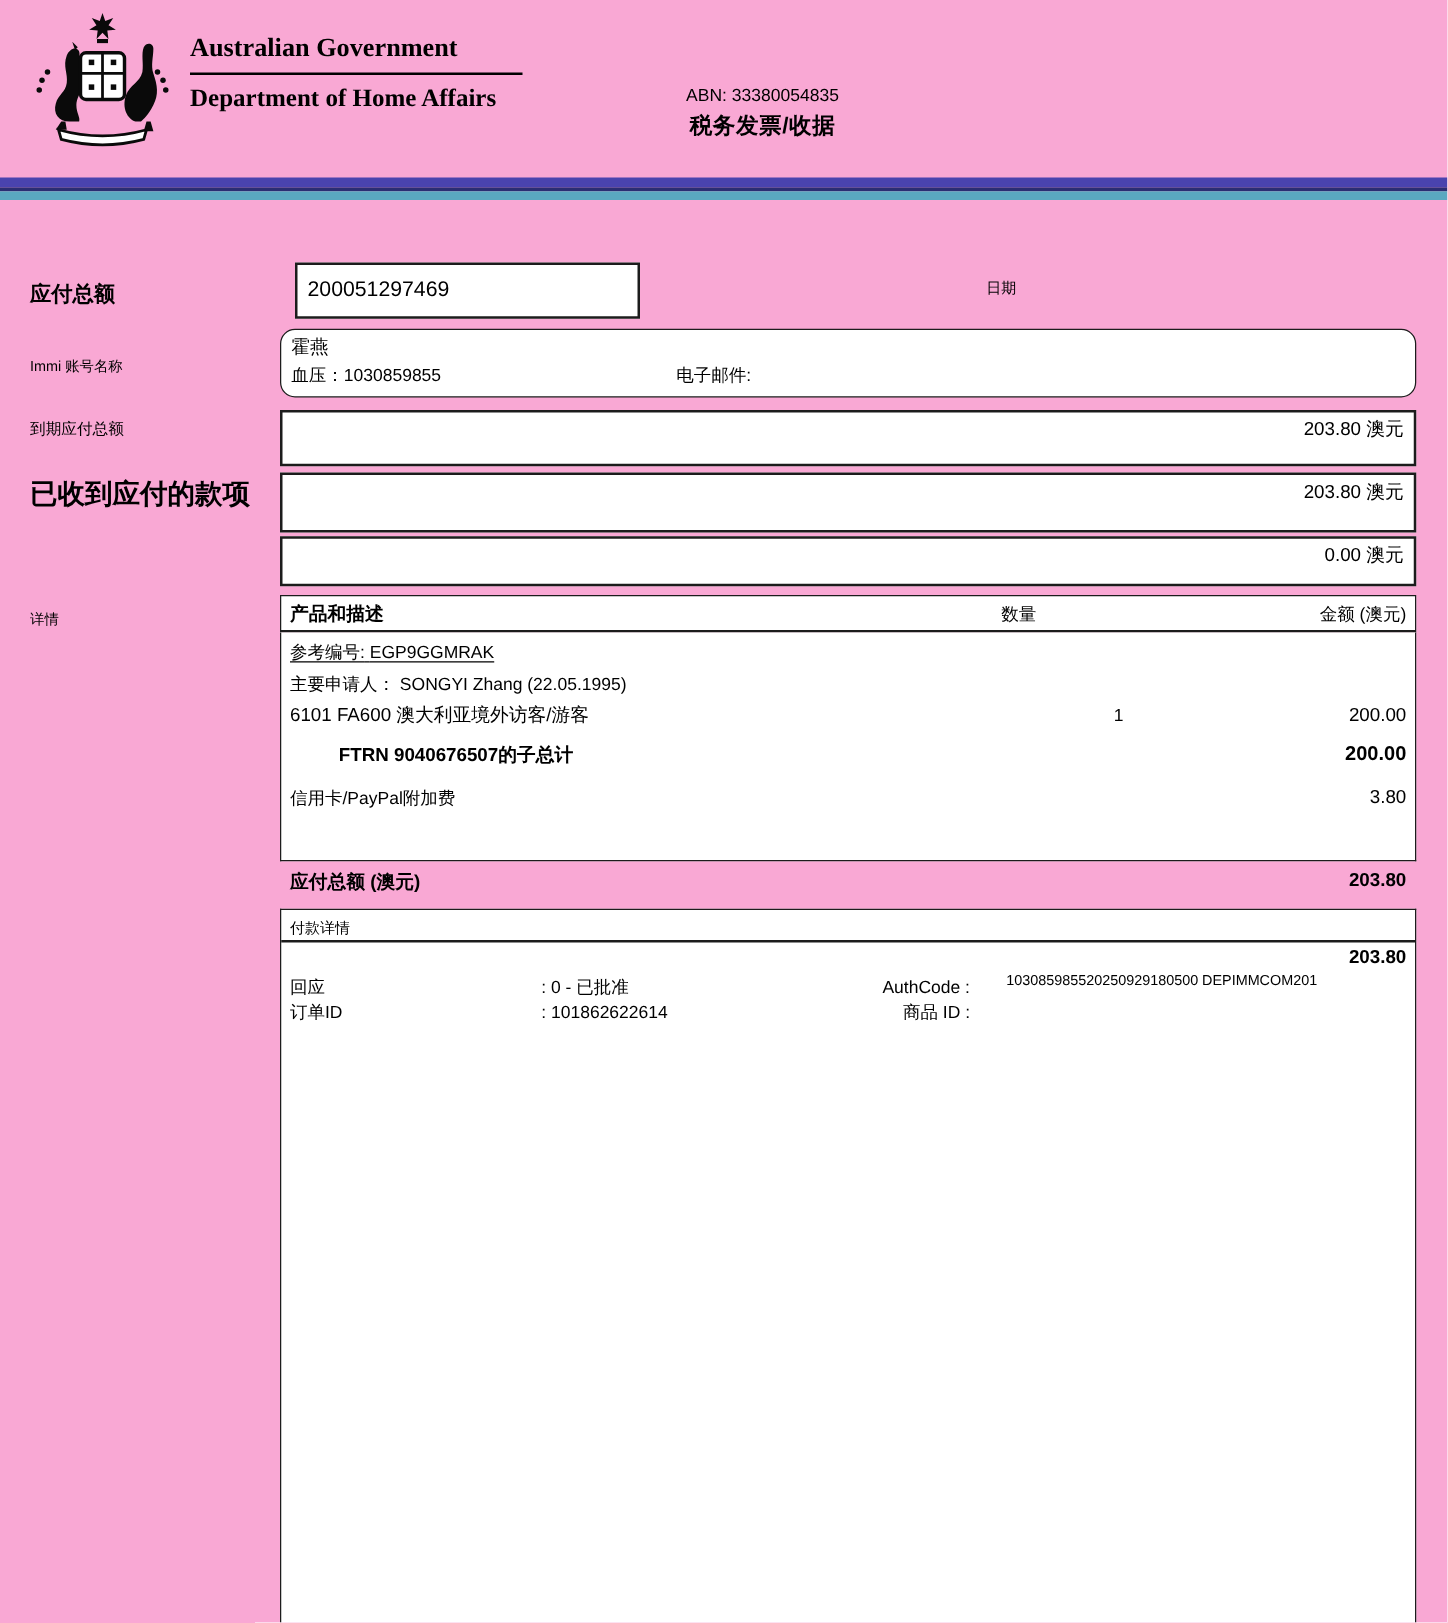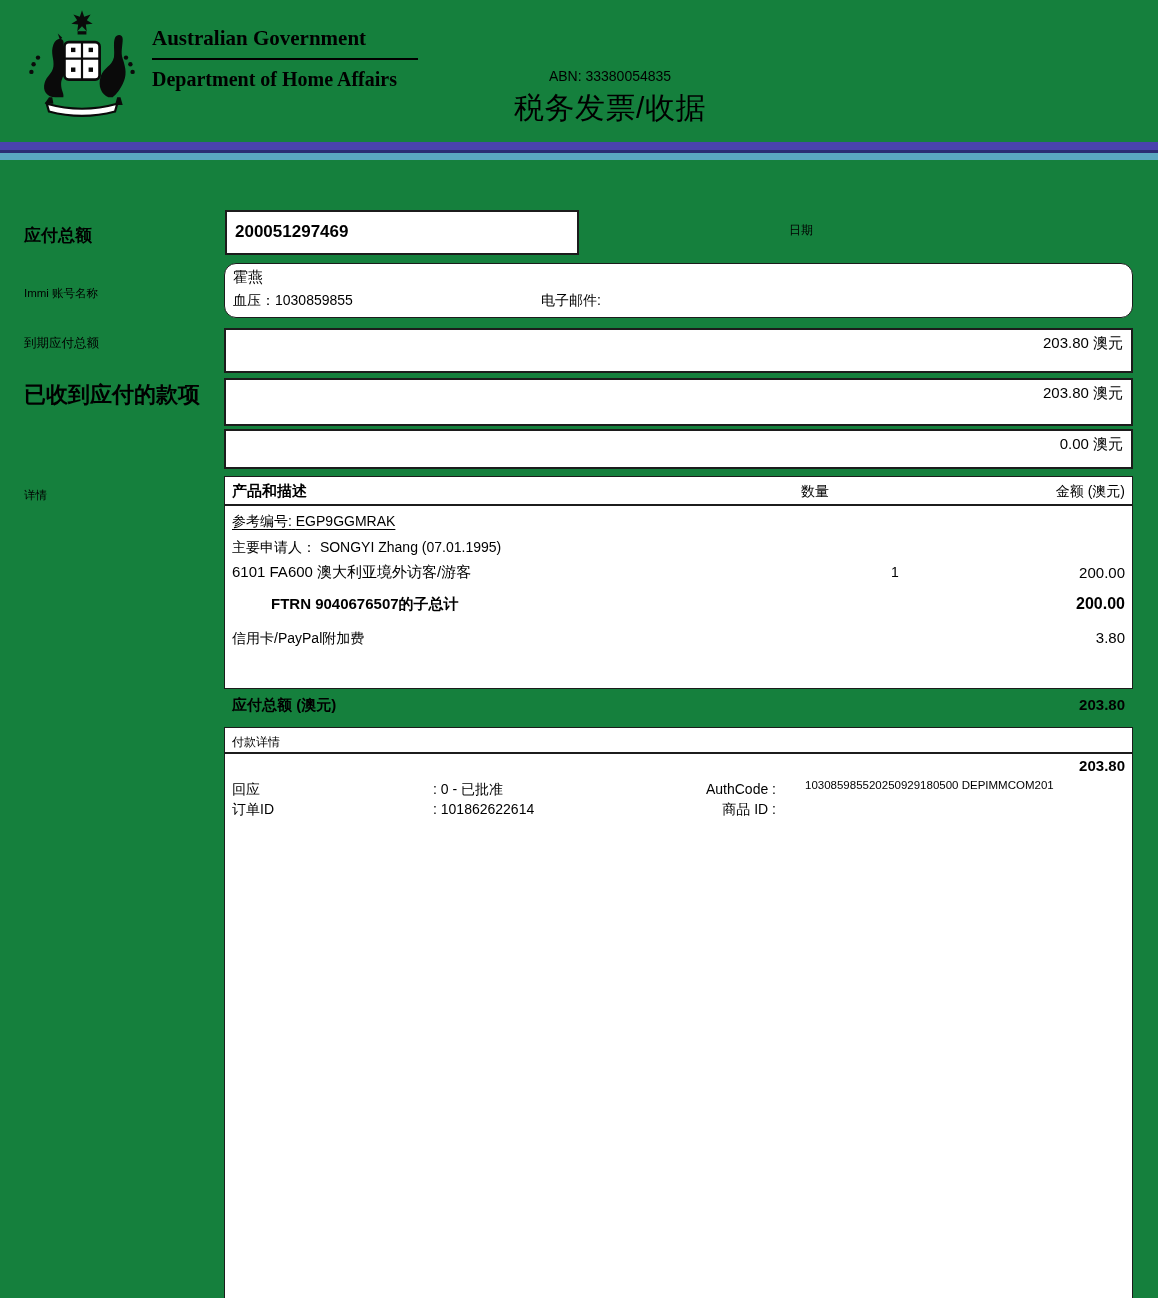--- a/index.html
+++ b/index.html
@@ -1,43 +1,43 @@
 <!DOCTYPE html>
 <html><head>
 <meta charset="utf-8">
 <style>
   html,body{margin:0;padding:0;background:#fff;}
   #page{
-    position:relative;width:1158px;height:1298px;background:#15803d;
+    position:relative;width:1158px;height:1298px;background:#f9a8d4;
     font-family:"Liberation Sans","DejaVu Sans",sans-serif;color:#000;
     overflow:hidden;
   }
   
   .crest{position:absolute;left:16px;top:6px;width:132px;height:112px;}
   .gov-block{position:absolute;left:152px;top:26px;width:280px;}
   .gov-name{font-family:"Liberation Serif","DejaVu Serif",serif;font-weight:bold;font-size:21px;color:#000;}
   .gov-rule{width:266px;height:2px;background:#000;margin:7px 0 8px 0;}
   .dept-name{font-family:"Liberation Serif","DejaVu Serif",serif;font-weight:bold;font-size:20px;color:#000;}
   .abn{position:absolute;left:420px;top:68px;width:380px;text-align:center;font-size:14px;}
-  .doc-title{position:absolute;left:380px;top:88px;width:460px;text-align:center;font-size:30px;font-weight:normal;letter-spacing:0.5px;}
+  .doc-title{position:absolute;left:380px;top:88px;width:460px;text-align:center;font-size:18px;font-weight:bold;letter-spacing:0.5px;}
   .color-bar{position:absolute;left:0;top:142px;width:1158px;}
   .bar-purple{height:8px;}
   .bar-navy{height:3px;}
   .bar-teal{height:7px;}
   
   .lbl{position:absolute;color:#000;}
   .lbl-receipt{left:24px;top:224px;font-size:17px;font-weight:bold;}
   .lbl-date{left:789px;top:222px;font-size:12px;}
   .lbl-immi{left:24px;top:286px;font-size:11.5px;}
   .lbl-due{left:24px;top:335px;font-size:12.5px;}
   .lbl-received{left:24px;top:380px;font-size:22px;font-weight:bold;}
   .lbl-details{left:24px;top:488px;font-size:11.5px;}
   
   .box{position:absolute;background:#fff;border:2px solid #1c1c1c;box-sizing:border-box;}
-  .box-receipt{left:225px;top:210px;width:354px;height:45px;font-weight:bold;}
+  .box-receipt{left:236px;top:210px;width:276px;height:45px;}
   .box-receipt .val{position:absolute;left:8px;top:10px;font-size:17px;}
   .box-date{left:933px;top:209px;width:200px;height:46px;border-width:2.5px;}
   .box-date .val{position:absolute;right:9px;top:10px;font-size:17px;}
   .box-immi{left:224px;top:263px;width:909px;height:55px;border-width:1.5px;border-radius:12px;}
   .immi-name{position:absolute;left:8px;top:4px;font-size:15px;}
   .immi-bp{position:absolute;left:8px;top:28px;font-size:14px;}
   .immi-email{position:absolute;left:316px;top:28px;font-size:14px;}
   .box-amt{left:224px;width:909px;border-width:2px;}
   .box-amt .val{position:absolute;right:8px;top:4px;font-size:15px;}
   .box-due{top:328px;height:45px;}
@@ -156,21 +156,21 @@
   <div class="box tbl-head">
     <span class="th-product">产品和描述</span>
     <span class="th-qty">数量</span>
     <span class="th-amt">金额 (澳元)</span>
     <span class="tick tick1"></span>
     <span class="tick tick2"></span>
   </div>
 
   <div class="box tbl-body">
     <span class="ref-line"><span>参考编号:</span> <span>EGP9GGMRAK</span></span>
-    <span class="applicant-line"><span>主要申请人：</span> <span>SONGYI Zhang  (07.01.1995)</span></span>
+    <span class="applicant-line"><span>主要申请人：</span> <span>SONGYI Zhang  (22.05.1995)</span></span>
 
     <span class="row-desc">6101 FA600 澳大利亚境外访客/游客</span>
     <span class="row-qty">1</span>
     <span class="row-amt">200.00</span>
 
     <span class="sub-desc">FTRN 9040676507的子总计</span>
     <span class="sub-amt">200.00</span>
 
     <span class="sur-desc">信用卡/PayPal附加费</span>
     <span class="sur-amt">3.80</span>

